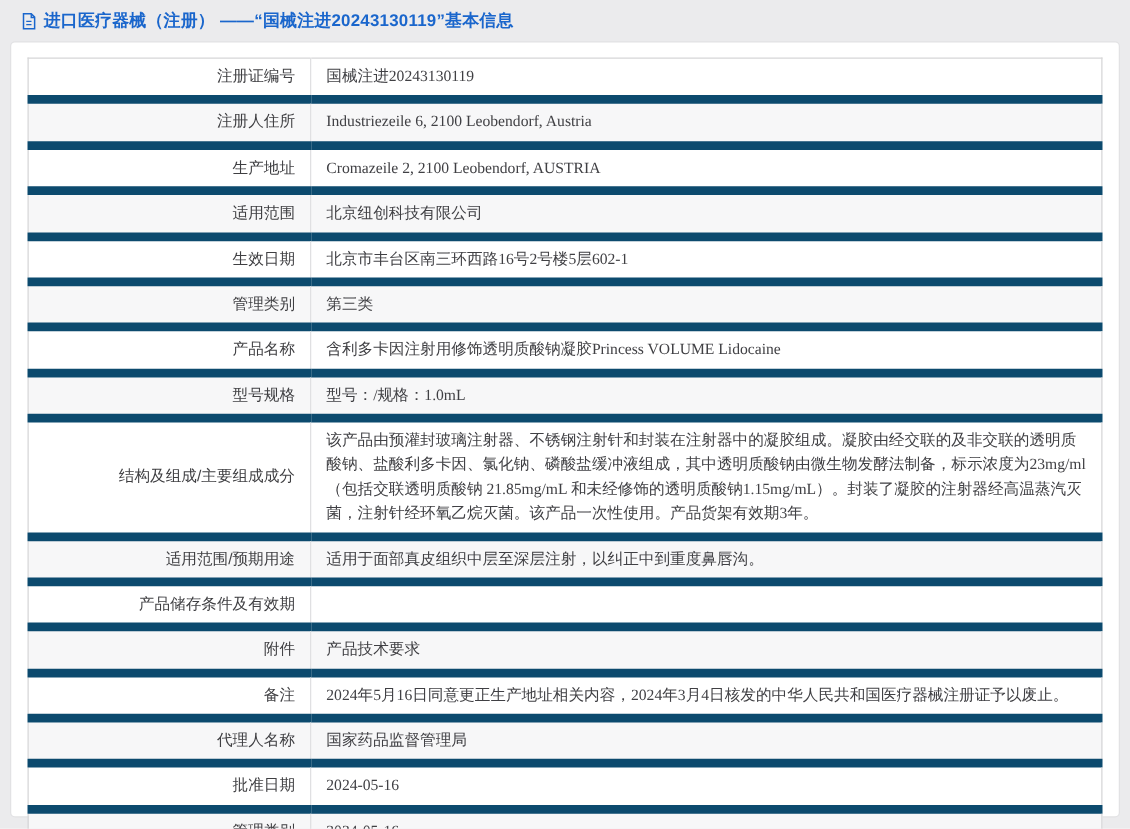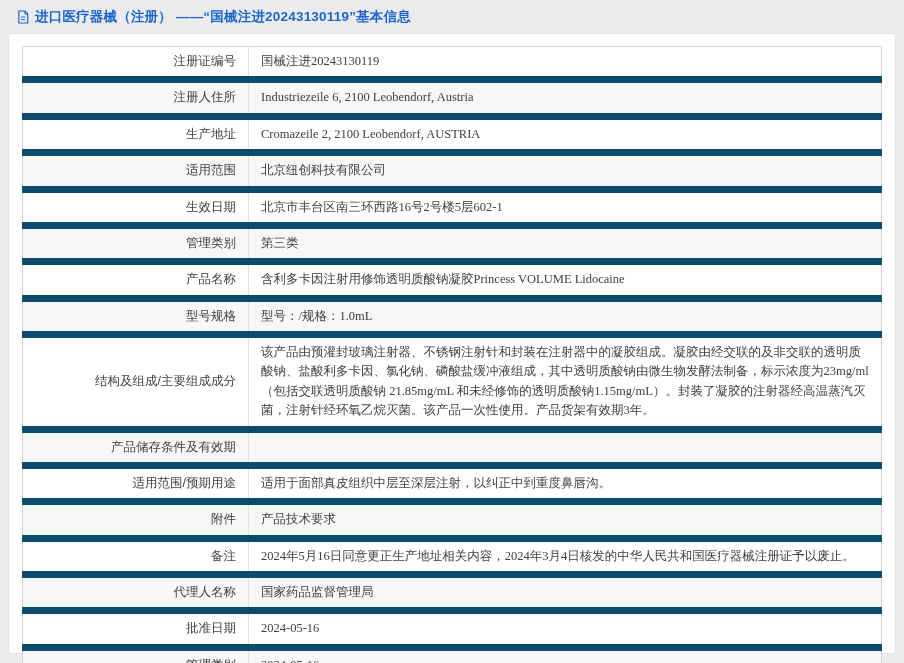--- a/index.html
+++ b/index.html
@@ -114,26 +114,26 @@
           </tr>
           <tr>
             <th>型号规格</th>
             <td>型号：/规格：1.0mL</td>
           </tr>
           <tr>
             <th>结构及组成/主要组成成分</th>
             <td>该产品由预灌封玻璃注射器、不锈钢注射针和封装在注射器中的凝胶组成。凝胶由经交联的及非交联的透明质酸钠、盐酸利多卡因、氯化钠、磷酸盐缓冲液组成，其中透明质酸钠由微生物发酵法制备，标示浓度为23mg/ml（包括交联透明质酸钠 21.85mg/mL 和未经修饰的透明质酸钠1.15mg/mL）。封装了凝胶的注射器经高温蒸汽灭菌，注射针经环氧乙烷灭菌。该产品一次性使用。产品货架有效期3年。</td>
           </tr>
           <tr>
+            <th>适用范围/预期用途</th>
+            <td>适用于面部真皮组织中层至深层注射，以纠正中到重度鼻唇沟。</td>
+          </tr>
+          <tr>
             <th>产品储存条件及有效期</th>
             <td></td>
-          </tr>
-          <tr>
-            <th>适用范围/预期用途</th>
-            <td>适用于面部真皮组织中层至深层注射，以纠正中到重度鼻唇沟。</td>
           </tr>
           <tr>
             <th>附件</th>
             <td>产品技术要求</td>
           </tr>
           <tr>
             <th>备注</th>
             <td>2024年5月16日同意更正生产地址相关内容，2024年3月4日核发的中华人民共和国医疗器械注册证予以废止。</td>
           </tr>
           <tr>

